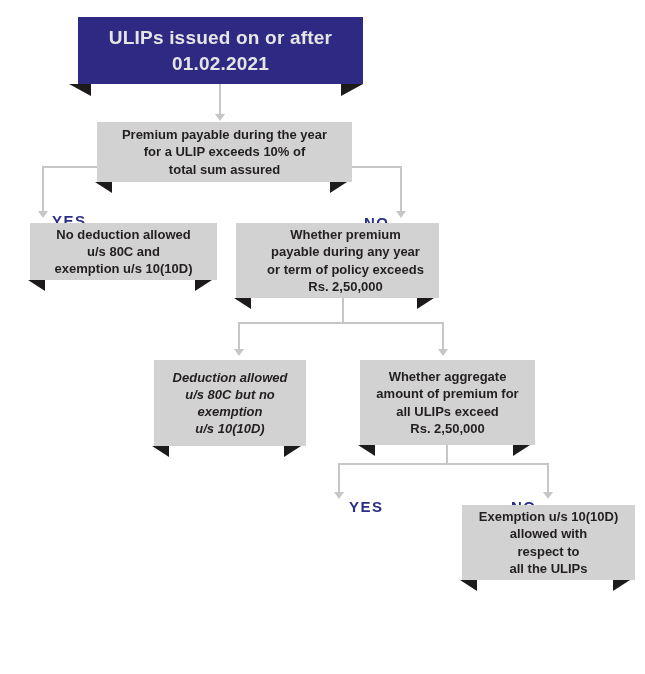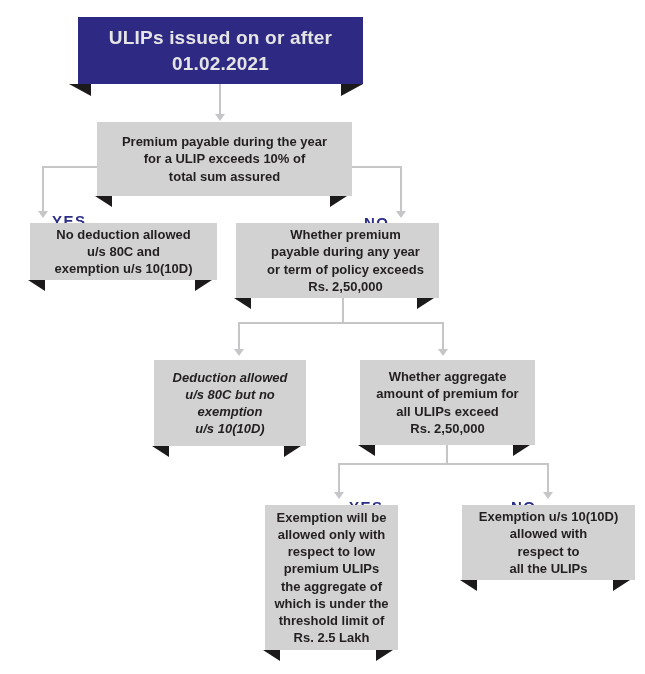--- a/index.html
+++ b/index.html
@@ -67,21 +67,21 @@
   <div class="node title-node" style="left:78px; top:17px; width:285px; height:67px;">
     <span class="node-text">ULIPs issued on or after
 01.02.2021</span>
     <span class="fold fold-l"></span>
     <span class="fold fold-r"></span>
   </div>
 
   <div class="line" style="left:219px; top:84px; width:2px; height:31px;"></div>
   <div class="arrow" style="left:215px; top:114px;"></div>
 
-  <div class="node" style="left:97px; top:122px; width:255px; height:74px;justify-content:center;">
+  <div class="node" style="left:97px; top:122px; width:255px; height:60px;justify-content:center;">
     <span class="node-text">Premium payable during the year
 for a ULIP exceeds 10% of
 total sum assured</span>
     <span class="fold fold-l"></span>
     <span class="fold fold-r"></span>
   </div>
 
   <div class="line" style="left:42px; top:166px; width:55px; height:2px;"></div>
   <div class="line" style="left:42px; top:166px; width:2px; height:46px;"></div>
   <div class="arrow" style="left:38px; top:211px;"></div>
@@ -138,32 +138,20 @@
 
   <div class="line" style="left:446px; top:445px; width:2px; height:18px;"></div>
   <div class="line" style="left:338px; top:463px; width:211px; height:2px;"></div>
   <div class="line" style="left:338px; top:463px; width:2px; height:30px;"></div>
   <div class="arrow" style="left:334px; top:492px;"></div>
   <span class="branch-label" style="left:349px; top:478px;">YES</span>
   <div class="line" style="left:547px; top:463px; width:2px; height:30px;"></div>
   <div class="arrow" style="left:543px; top:492px;"></div>
   <span class="branch-label" style="left:511px; top:478px;">NO</span>
 
-  <div class="node" style="left:265px; top:505px; width:133px; height:145px;">
-    <span class="node-text">Exemption will be
-allowed only with
-respect to low
-premium ULIPs
-the aggregate of
-which is under the
-threshold limit of
-Rs. 2.5 Lakh</span>
-    <span class="fold fold-l"></span>
-    <span class="fold fold-r"></span>
-  </div>
 
   <div class="node" style="left:462px; top:505px; width:173px; height:75px;">
     <span class="node-text">Exemption u/s 10(10D)
 allowed with
 respect to
 all the ULIPs</span>
     <span class="fold fold-l"></span>
     <span class="fold fold-r"></span>
   </div>
 

